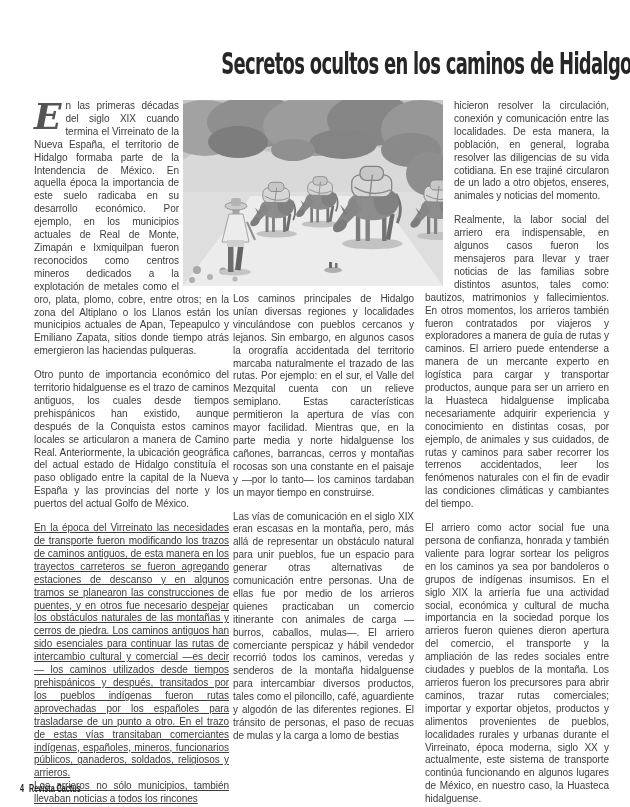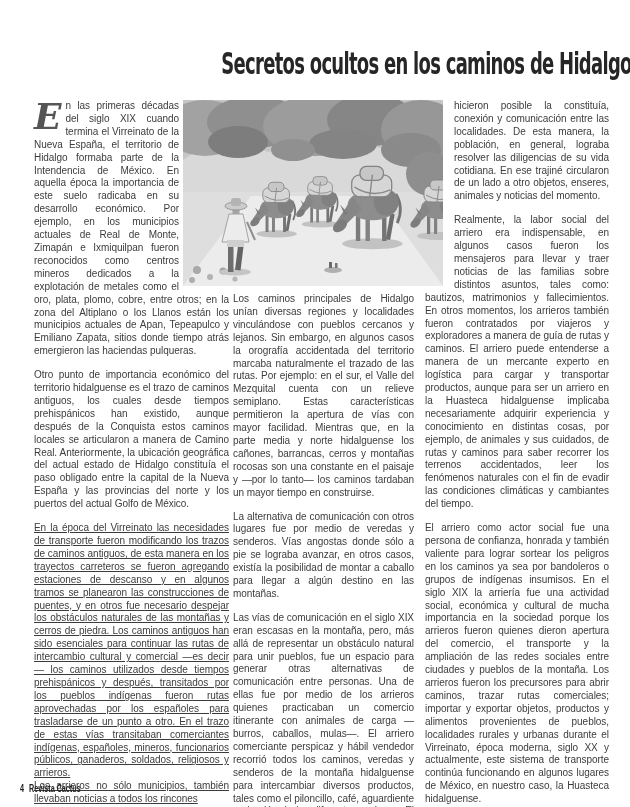--- a/index.html
+++ b/index.html
@@ -120,27 +120,26 @@
   <div class="col col-left">
     <span class="wrap-spacer-left"></span>
     <p><span class="dropcap">E</span><span>n las primeras décadas del siglo XIX cuando termina el Virreinato de la Nueva España, el territorio de Hidalgo formaba parte de la Intendencia de México. En aquella época la importancia de este suelo radicaba en su desarrollo económico. Por ejemplo, en los municipios actuales de Real de Monte, Zimapán e Ixmiquilpan fueron reconocidos como centros mineros dedicados a la explotación de metales como el oro, plata, plomo, cobre, entre otros; en la zona del Altiplano o los Llanos están los municipios actuales de Apan, Tepeapulco y Emiliano Zapata, sitios donde tiempo atrás emergieron las haciendas pulqueras.</span></p>
     <p>Otro punto de importancia económico del territorio hidalguense es el trazo de caminos antiguos, los cuales desde tiempos prehispánicos han existido, aunque después de la Conquista estos caminos locales se articularon a manera de Camino Real. Anteriormente, la ubicación geográfica del actual estado de Hidalgo constituía el paso obligado entre la capital de la Nueva España y las provincias del norte y los puertos del actual Golfo de México.</p>
     <p class="tight">En la época del Virreinato las necesidades de transporte fueron modificando los trazos de caminos antiguos, de esta manera en los trayectos carreteros se fueron agregando estaciones de descanso y en algunos tramos se planearon las construcciones de puentes, y en otros fue necesario despejar los obstáculos naturales de las montañas y cerros de piedra. Los caminos antiguos han sido esenciales para continuar las rutas de intercambio cultural y comercial —es decir— los caminos utilizados desde tiempos prehispánicos y después, transitados por los pueblos indígenas fueron rutas aprovechadas por los españoles para trasladarse de un punto a otro. En el trazo de estas vías transitaban comerciantes indígenas, españoles, mineros, funcionarios públicos, ganaderos, soldados, religiosos y arrieros.</p>
     <p class="tight">Los arrieros no sólo municipios, también llevaban noticias a todos los rincones</p>
   </div>
 
   <div class="col col-mid">
     <p>Los caminos principales de Hidalgo unían diversas regiones y localidades vinculándose con pueblos cercanos y lejanos. Sin embargo, en algunos casos la orografía accidentada del territorio marcaba naturalmente el trazado de las rutas. Por ejemplo: en el sur, el Valle del Mezquital cuenta con un relieve semiplano. Estas características permitieron la apertura de vías con mayor facilidad. Mientras que, en la parte media y norte hidalguense los cañones, barrancas, cerros y montañas rocosas son una constante en el paisaje y —por lo tanto— los caminos tardaban un mayor tiempo en construirse.</p>
-    <p>La alternativa de comunicación con otros lugares fue por medio de veredas y senderos. Vías angostas donde sólo a pie se lograba avanzar, en otros casos, existía la posibilidad de montar a caballo para llegar a algún destino en las montañas.</p>
     <p>Las vías de comunicación en el siglo XIX eran escasas en la montaña, pero, más allá de representar un obstáculo natural para unir pueblos, fue un espacio para generar otras alternativas de comunicación entre personas. Una de ellas fue por medio de los arrieros quienes practicaban un comercio itinerante con animales de carga —burros, caballos, mulas—. El arriero comerciante perspicaz y hábil vendedor recorrió todos los caminos, veredas y senderos de la montaña hidalguense para intercambiar diversos productos, tales como el piloncillo, café, aguardiente y algodón de las diferentes regiones. El tránsito de personas, el paso de recuas de mulas y la carga a lomo de bestias</p>
   </div>
 
   <div class="col col-right">
     <span class="wrap-spacer-right"></span>
-    <p>hicieron posible la constituía, conexión y comunicación entre las localidades. De esta manera, la población, en general, lograba resolver las diligencias de su vida cotidiana. En ese trajiné circularon de un lado a otro objetos, enseres, animales y noticias del momento.</p>
+    <p>hicieron resolver la circulación, conexión y comunicación entre las localidades. De esta manera, la población, en general, lograba resolver las diligencias de su vida cotidiana. En ese trajiné circularon de un lado a otro objetos, enseres, animales y noticias del momento.</p>
     <p>Realmente, la labor social del arriero era indispensable, en algunos casos fueron los mensajeros para llevar y traer noticias de las familias sobre distintos asuntos, tales como: bautizos, matrimonios y fallecimientos. En otros momentos, los arrieros también fueron contratados por viajeros y exploradores a manera de guía de rutas y caminos. El arriero puede entenderse a manera de un mercante experto en logística para cargar y transportar productos, aunque para ser un arriero en la Huasteca hidalguense implicaba necesariamente adquirir experiencia y conocimiento en distintas cosas, por ejemplo, de animales y sus cuidados, de rutas y caminos para saber recorrer los terrenos accidentados, leer los fenómenos naturales con el fin de evadir las condiciones climáticas y cambiantes del tiempo.</p>
     <p>El arriero como actor social fue una persona de confianza, honrada y también valiente para lograr sortear los peligros en los caminos ya sea por bandoleros o grupos de indígenas insumisos. En el siglo XIX la arriería fue una actividad social, económica y cultural de mucha importancia en la sociedad porque los arrieros fueron quienes dieron apertura del comercio, el transporte y la ampliación de las redes sociales entre ciudades y pueblos de la montaña. Los arrieros fueron los precursores para abrir caminos, trazar rutas comerciales; importar y exportar objetos, productos y alimentos provenientes de pueblos, localidades rurales y urbanas durante el Virreinato, época moderna, siglo XX y actualmente, este sistema de transporte continúa funcionando en algunos lugares de México, en nuestro caso, la Huasteca hidalguense.</p>
 
   </div>
 
   <div class="footer">
     <span class="footer-inner">
       <span class="pgnum">4</span><span>Revista Cactus</span>
     </span>
   </div>

